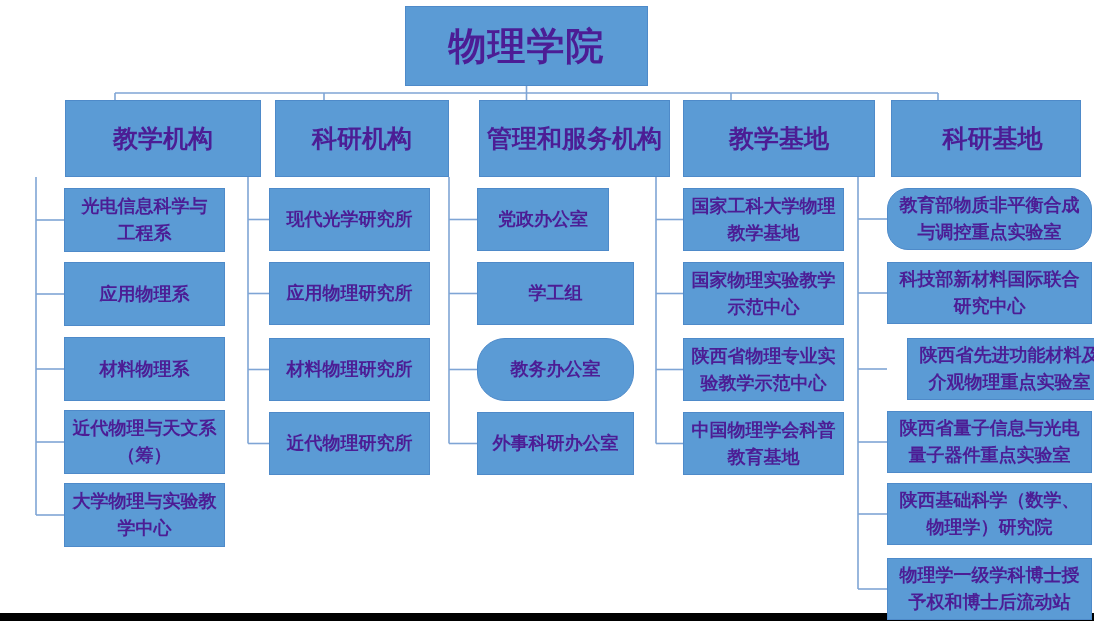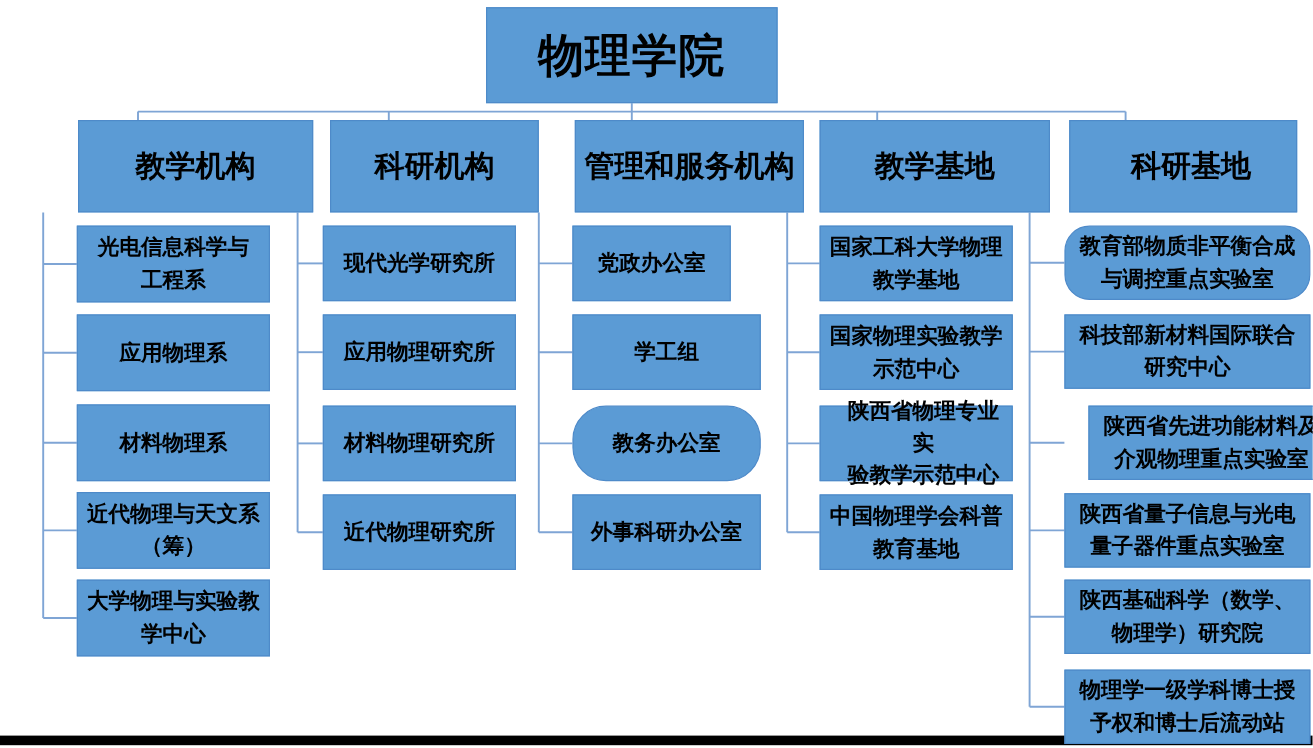--- a/index.html
+++ b/index.html
@@ -3,21 +3,21 @@
 <meta charset="utf-8">
 <style>
   html,body{margin:0;padding:0;background:#ffffff;}
   .canvas{
     position:relative;width:1094px;height:623px;overflow:hidden;background:#ffffff;
     font-family:"Liberation Sans","DejaVu Sans",sans-serif;
   }
   .canvas svg{position:absolute;left:0;top:0;z-index:0;}
   .box{
     position:absolute;z-index:2;box-sizing:border-box;
-    background:#5b9bd5;border:1px solid #4e8ac9;color:#000000;
+    background:#5b9bd5;border:1px solid #4e8ac9;color:#4c1d95;
     display:flex;align-items:center;justify-content:center;
     text-align:center;font-weight:bold;white-space:pre-line;
     padding:0 3px;
   }
   .root-box{font-size:38px;letter-spacing:1px;}
   .header-box{font-size:25px;margin-left:48px;}
   .child-box{font-size:18px;line-height:1.5;}
   .bottom-bar{position:absolute;z-index:1;background:#000000;}
 </style>
 </head>
@@ -80,21 +80,21 @@
       <div class="box header-box" style="left: 431px; top: 100px; width: 191px; height: 77px;">管理和服务机构</div>
       <div class="box child-box" style="left: 477px; top: 188px; width: 132px; height: 63px;">党政办公室</div>
       <div class="box child-box" style="left: 477px; top: 262px; width: 157px; height: 63px;">学工组</div>
       <div class="box child-box" style="left: 477px; top: 338px; width: 157px; height: 63px; border-radius: 28px;">教务办公室</div>
       <div class="box child-box" style="left: 477px; top: 412px; width: 157px; height: 63px;">外事科研办公室</div>
       <div class="box header-box" style="left: 635px; top: 100px; width: 192px; height: 77px;">教学基地</div>
       <div class="box child-box" style="left: 683px; top: 188px; width: 161px; height: 63px;">国家工科大学物理
 教学基地</div>
       <div class="box child-box" style="left: 683px; top: 262px; width: 161px; height: 63px;">国家物理实验教学
 示范中心</div>
-      <div class="box child-box" style="left: 683px; top: 338px; width: 161px; height: 63px; padding-left: 15px;">陕西省物理专业实
+      <div class="box child-box" style="left: 683px; top: 338px; width: 161px; height: 63px;">陕西省物理专业实
 验教学示范中心</div>
       <div class="box child-box" style="left: 683px; top: 412px; width: 161px; height: 63px;">中国物理学会科普
 教育基地</div>
       <div class="box header-box" style="left: 843px; top: 100px; width: 190px; height: 77px; padding-left: 16px;">科研基地</div>
       <div class="box child-box" style="left: 887px; top: 188px; width: 205px; height: 62px; border-radius: 21px;">教育部物质非平衡合成
 与调控重点实验室</div>
       <div class="box child-box" style="left: 887px; top: 262px; width: 205px; height: 62px;">科技部新材料国际联合
 研究中心</div>
       <div class="box child-box" style="left: 887px; top: 338px; width: 205px; height: 62px; margin-left: 20px;">陕西省先进功能材料及
 介观物理重点实验室</div>

